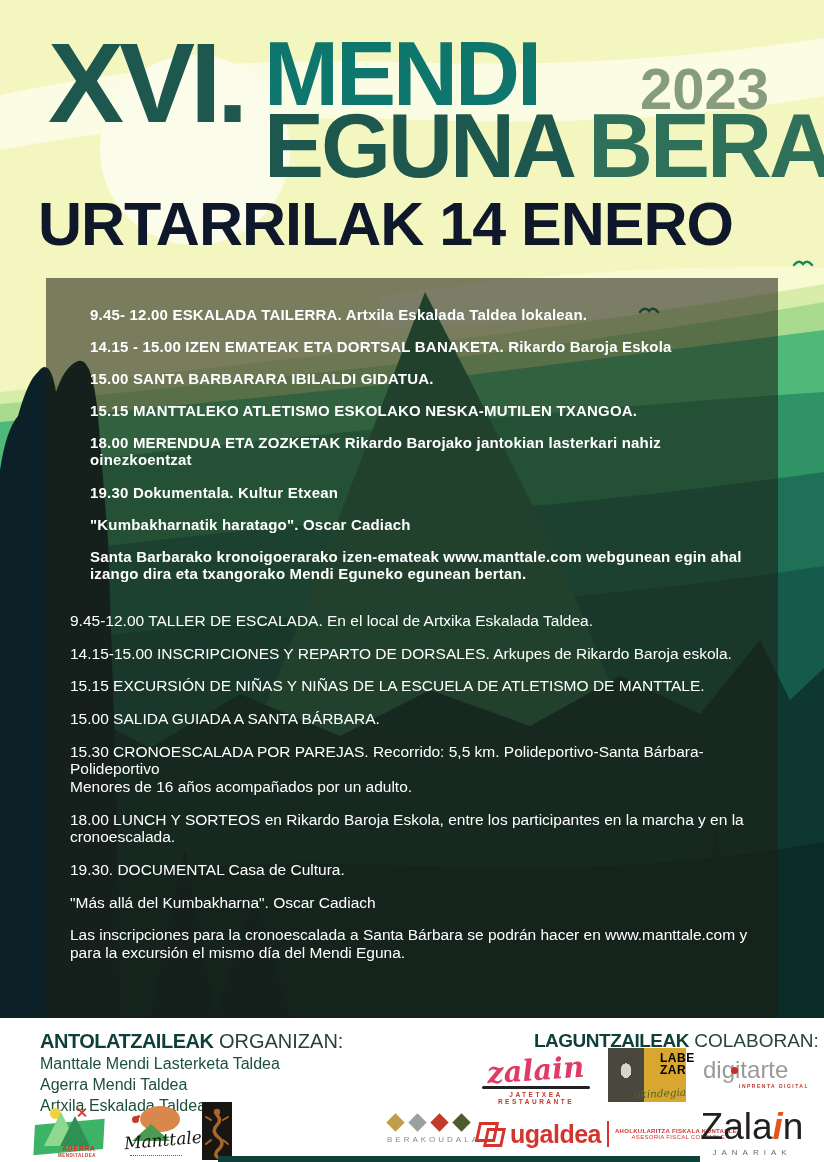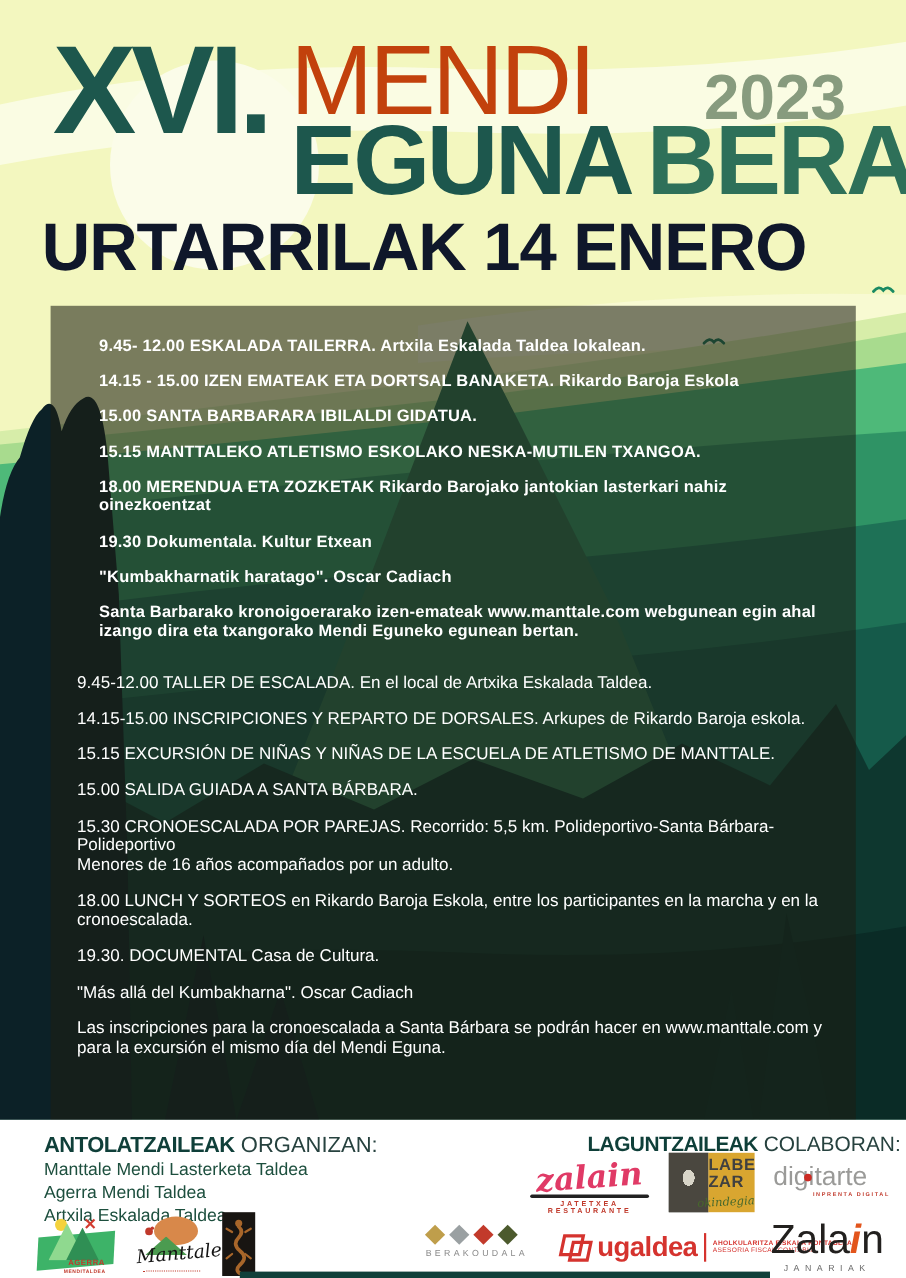--- a/index.html
+++ b/index.html
@@ -12,22 +12,22 @@
 
   
   .title-layer{position:absolute;left:0;top:0;width:824px;height:278px;}
   .edition{
     position:absolute;left:48px;top:26px;
     font-size:114px;font-weight:700;letter-spacing:-5px;
     color:#1d574d;line-height:1;
   }
   .t-word1{
     position:absolute;left:264px;top:38px;
-    font-size:90px;font-weight:400;letter-spacing:-3px;
-    color:#c2410c;line-height:.8;
+    font-size:90px;font-weight:700;letter-spacing:-3px;
+    color:#0f766e;line-height:.8;
   }
   .t-row2{position:absolute;left:264px;top:110px;line-height:.8;white-space:nowrap;}
   .t-word2{font-size:90px;font-weight:700;letter-spacing:-3px;color:#1d574d;}
   .t-word3{font-size:90px;font-weight:700;letter-spacing:-3px;color:#2e7059;margin-left:14px;}
   .t-year{
     position:absolute;left:640px;top:60px;
     font-size:58px;font-weight:700;letter-spacing:0px;color:#879b7e;line-height:1;
   }
   .t-date{
     position:absolute;left:38px;top:194px;width:760px;
@@ -79,36 +79,36 @@
   
   .logo-zalain-rest{position:absolute;left:478px;top:38px;width:116px;text-align:center;}
   .zr-script{font-family:"DejaVu Serif","Liberation Serif",serif;font-style:italic;font-weight:700;font-size:29px;color:#e03a66;transform:rotate(-4deg);display:inline-block;line-height:1;}
   .zr-underline{width:108px;height:3px;background:#222;border-radius:2px;margin:1px auto 2px auto;}
   .zr-sub{font-size:6.5px;letter-spacing:2.5px;color:#c0392b;font-weight:700;}
   .logo-labezar{position:absolute;left:608px;top:30px;width:78px;height:54px;display:flex;}
   .lz-photo{width:36px;height:54px;background:
     radial-gradient(ellipse 12px 16px at 50% 42%, #d8d5c8 0 45%, #4a473f 46%),
     linear-gradient(#6b685c,#2e2c26);}
   .lz-right{position:relative;width:42px;height:54px;background:#d9a630;}
-  .lz-l1,.lz-l2{font-size:15px;font-weight:700;color:#404040;line-height:1;padding-left:0;letter-spacing:.5px;}
+  .lz-l1,.lz-l2{font-size:12px;font-weight:700;color:#000000;line-height:1;padding-left:16px;letter-spacing:.5px;}
   .lz-l1{padding-top:4px;}
   .lz-script{position:absolute;right:0;bottom:3px;font-family:"DejaVu Serif","Liberation Serif",serif;font-style:italic;font-size:10.5px;color:#47682c;transform:rotate(-3deg);}
   .logo-digitarte{position:absolute;left:703px;top:40px;width:116px;}
   .dg-name{position:relative;font-size:24px;color:#9a9a98;letter-spacing:0;line-height:1;}
   .dg-dot{position:absolute;left:28px;top:9px;width:7px;height:7px;border-radius:50%;background:#cc2b24;}
   .dg-sub{font-size:5px;letter-spacing:1.5px;color:#c0392b;margin:1px 0 0 36px;font-weight:700;}
   .logo-berakoudala{position:absolute;left:376px;top:98px;width:104px;text-align:right;}
   .bk-diamonds{display:flex;justify-content:center;gap:9px;margin-bottom:6px;}
   .bk-diamonds span{width:13px;height:13px;transform:rotate(45deg);display:block;}
   .bk-d1{background:#bf9e4b;}
   .bk-d2{background:#9aa0a2;}
   .bk-d3{background:#c23a2b;}
   .bk-d4{background:#4c5a2d;}
   .bk-name{font-size:8px;letter-spacing:3px;color:#8a8a8a;}
-  .logo-ugaldea{position:absolute;left:508px;top:102px;display:flex;align-items:center;}
+  .logo-ugaldea{position:absolute;left:475px;top:102px;display:flex;align-items:center;text-align:center;}
   .ug-glyph{position:relative;width:30px;height:28px;margin-right:5px;}
   .ug-glyph i{position:absolute;border:3px solid #d5332e;display:block;}
   .ug-sq1{left:2px;top:2px;width:14px;height:14px;transform:skewX(-12deg);}
   .ug-sq2{left:10px;top:8px;width:13px;height:13px;transform:skewX(-12deg);}
   .ug-name{font-size:25px;font-weight:700;color:#d5332e;line-height:1;letter-spacing:-0.5px;}
   .ug-bar{width:2px;height:26px;background:#d5332e;margin:0 6px;}
   .ug-subs{display:flex;flex-direction:column;justify-content:center;}
   .ug-sub1{font-size:6px;font-weight:700;color:#d5332e;letter-spacing:.3px;}
   .ug-sub2{font-size:6px;color:#d5332e;letter-spacing:.3px;}
   .logo-zalain-jan{position:absolute;left:692px;top:90px;width:120px;text-align:center;}

